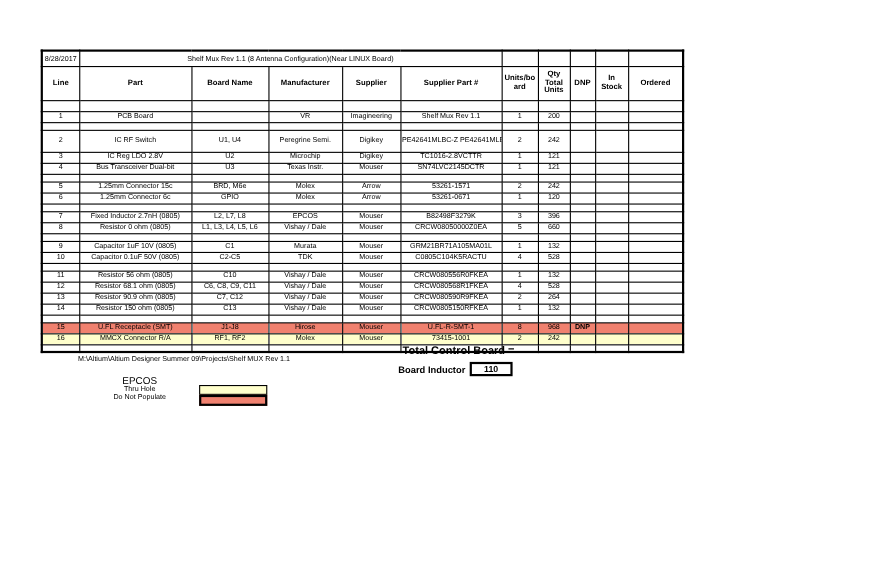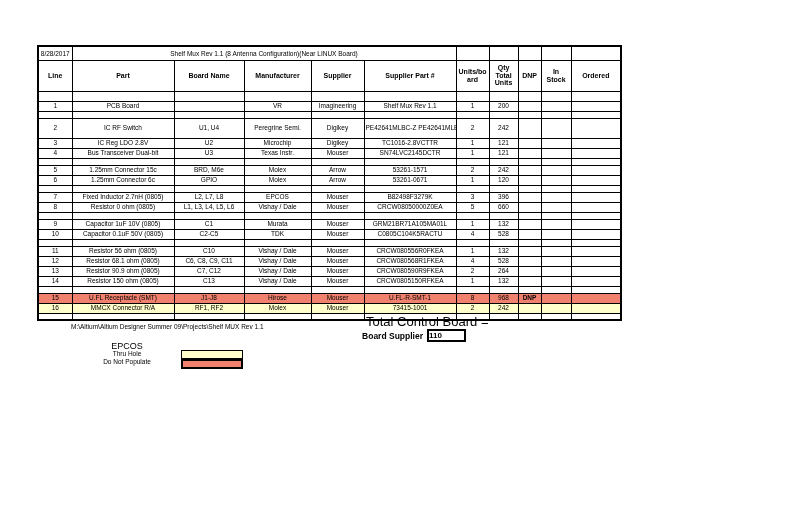--- a/index.html
+++ b/index.html
@@ -43,36 +43,36 @@
   tr.header-row td.hdr-units { word-break: break-all; }
   tr.top-spacer td { height: 10px; }
   tr.data-row td { height: 10px; }
   tr.data-row.tall td { height: 20px; }
   tr.blank td { height: 7px; }
   td.pn { white-space: pre-line; }
   td.dnpcell { font-weight: bold; font-size: 6.5px; }
 
   .total-label {
     position: absolute; left: 366px; top: 314px;
-    font-size: 13px; font-weight: normal;
+    font-size: 10px; font-weight: bold;
   }
   .path-label {
     position: absolute; left: 71px; top: 323px;
     font-size: 6.5px;
   }
   .bq-label {
     position: absolute; left: 330px; top: 331px; width: 93px;
     text-align: right; font-size: 8.5px; font-weight: bold;
   }
   .bq-box {
     position: absolute; left: 427px; top: 329px;
     width: 39px; height: 13px;
     border: 2px solid #000;
     font-size: 8px; font-weight: bold;
-    line-height: 10px;
+    text-align: center; line-height: 10px;
     background: #fff;
   }
   .legend-title {
     position: absolute; left: 96px; top: 341px; width: 62px;
     text-align: center; font-size: 9px;
   }
   .legend-item-1 {
     position: absolute; left: 96px; top: 350px; width: 62px;
     text-align: center; font-size: 6.5px;
   }
@@ -446,21 +446,21 @@
           <td></td>
           <td></td>
           <td></td>
           <td></td>
         </tr>
       </tbody>
   </table>
 
   <div class="total-label">Total Control Board =</div>
   <div class="path-label">M:\Altium\Altium Designer Summer 09\Projects\Shelf MUX Rev 1.1</div>
-  <div class="bq-label">Board Supplier</div>
+  <div class="bq-label">Board Inductor</div>
   <div class="bq-box">110</div>
 
   <div class="legend-title">EPCOS</div>
   <div class="legend-item-1">Thru Hole</div>
   <div class="legend-item-2">Do Not Populate</div>
   <div class="swatch-1" style="background: rgb(255, 255, 204);"></div>
   <div class="swatch-2" style="background: rgb(240, 129, 111);"></div>
 
 </div>
 

